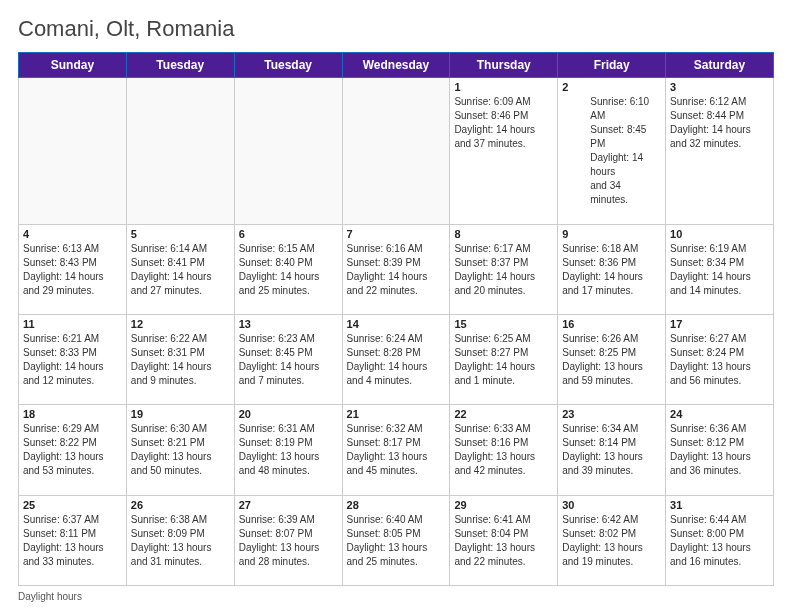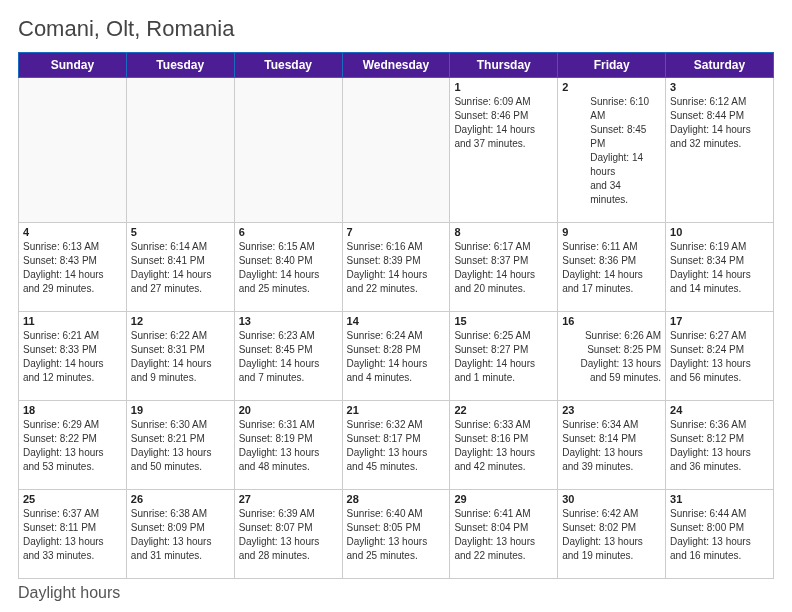--- a/index.html
+++ b/index.html
@@ -79,21 +79,21 @@
       color: #222;
       margin-bottom: 2px;
       display: block;
     }
     .day-info {
       font-size: 10px;
       line-height: 1.4;
       color: #333;
     }
     .footer-note {
-      font-size: 16px;
+      font-size: 10px;
       color: #555;
       margin-top: 5px;
       text-align: left;
     }
   </style>
 </head>
 <body>
 
 <div class="page">
   <div class="header">
@@ -174,21 +174,21 @@
           </td>
           <td>
             <span class="day-num">8</span>
             <div class="day-info" style="white-space: pre-line;">Sunrise: 6:17 AM
 Sunset: 8:37 PM
 Daylight: 14 hours
 and 20 minutes.</div>
           </td>
           <td>
             <span class="day-num">9</span>
-            <div class="day-info" style="white-space: pre-line;">Sunrise: 6:11 AM
+            <div class="day-info" style="white-space: pre-line;">Sunrise: 6:18 AM
 Sunset: 8:36 PM
 Daylight: 14 hours
 and 17 minutes.</div>
           </td>
           <td>
             <span class="day-num">10</span>
             <div class="day-info" style="white-space: pre-line;">Sunrise: 6:19 AM
 Sunset: 8:34 PM
 Daylight: 14 hours
 and 14 minutes.</div>
@@ -225,21 +225,21 @@
           </td>
           <td>
             <span class="day-num">15</span>
             <div class="day-info" style="white-space: pre-line;">Sunrise: 6:25 AM
 Sunset: 8:27 PM
 Daylight: 14 hours
 and 1 minute.</div>
           </td>
           <td>
             <span class="day-num">16</span>
-            <div class="day-info" style="white-space: pre-line; text-align: right;">Sunrise: 6:26 AM
+            <div class="day-info" style="white-space: pre-line;">Sunrise: 6:26 AM
 Sunset: 8:25 PM
 Daylight: 13 hours
 and 59 minutes.</div>
           </td>
           <td>
             <span class="day-num">17</span>
             <div class="day-info" style="white-space: pre-line;">Sunrise: 6:27 AM
 Sunset: 8:24 PM
 Daylight: 13 hours
 and 56 minutes.</div>

